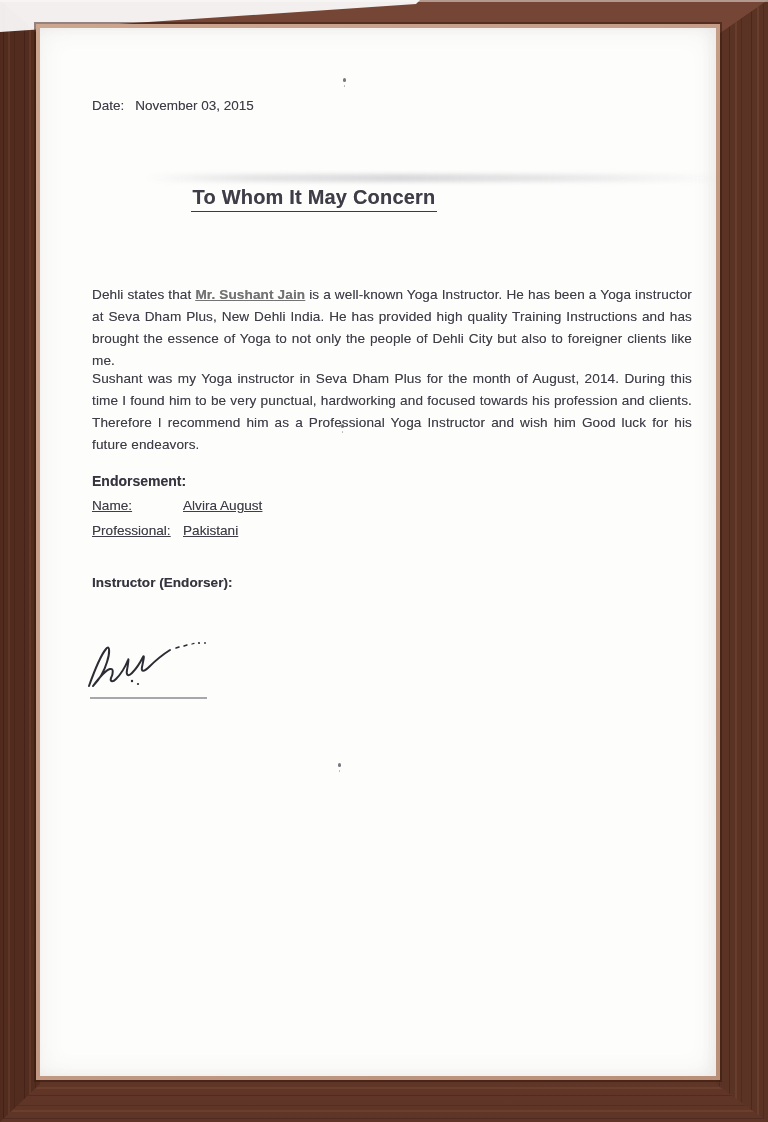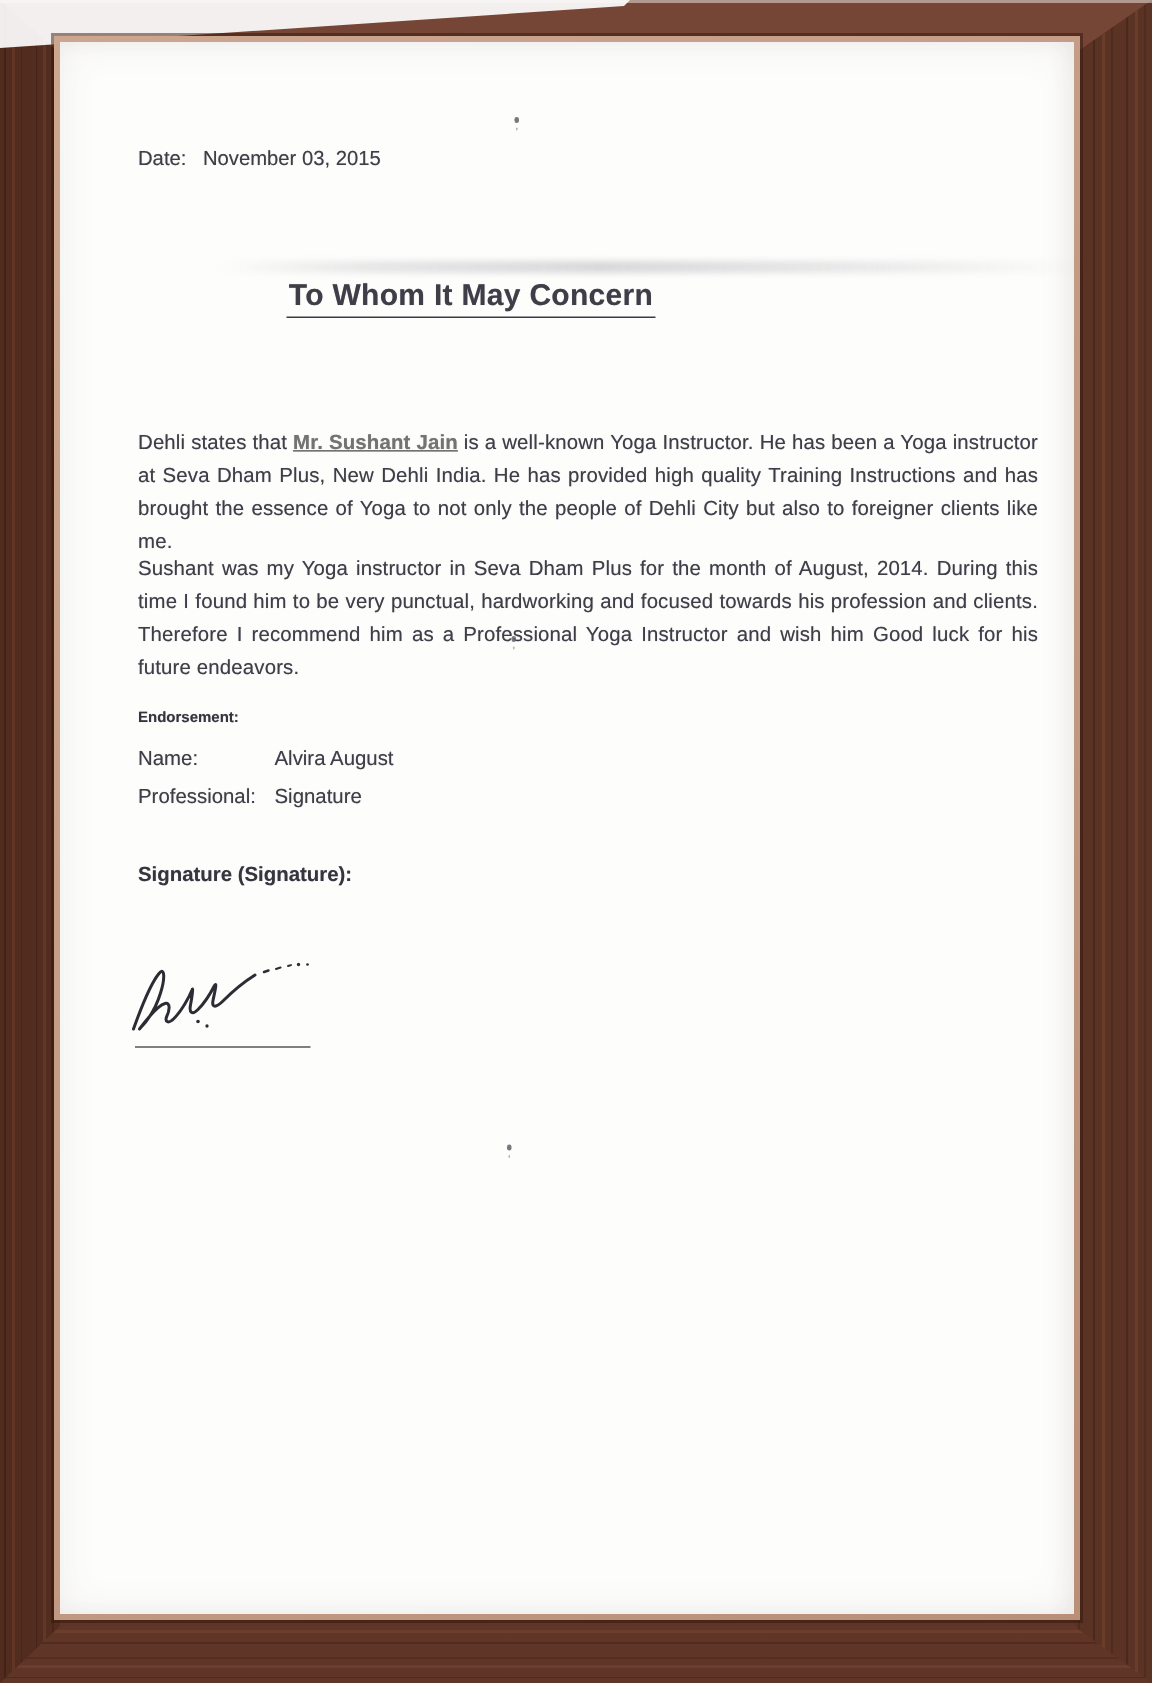--- a/index.html
+++ b/index.html
@@ -73,22 +73,22 @@
   .smudge{position:absolute;left:105px;top:146px;width:580px;height:8px;border-radius:4px;
     background:linear-gradient(90deg,transparent,rgba(168,166,172,.26) 18%,rgba(148,146,154,.35) 44%,rgba(168,166,172,.24) 72%,transparent);
     filter:blur(2px);}
   .title{position:absolute;left:0;top:158px;width:548px;text-align:center;font-size:20px;font-weight:600;letter-spacing:.2px;}
   .title span{display:inline-block;border-bottom:1.6px solid #3c3b45;padding:0 2px 2px 2px;}
   .para{position:absolute;left:52px;width:600px;font-size:13.6px;line-height:22px;
     text-align:justify;letter-spacing:.1px;}
   .para1{top:242px;}
   .para2{top:326px;}
   .name-em{font-weight:700;text-decoration:underline;color:#737373;}
-  .endorsement-head{position:absolute;left:52px;top:445px;font-size:10px;}
-  .kv{position:absolute;left:52px;font-size:13.6px;display:grid;grid-template-columns:91px auto;}
+  .endorsement-head{position:absolute;left:52px;top:445px;font-size:14px;}
+  .kv{position:absolute;left:52px;font-size:13.6px;display:grid;grid-template-columns:91px auto;text-decoration:underline;}
   .kv-name{top:470px;}
   .kv-nat{top:495px;}
   .sig-label{position:absolute;left:52px;top:547px;font-size:13.6px;}
   .sig-area{position:absolute;left:42px;top:600px;width:172px;height:78px;}
   .speck{position:absolute;width:3px;height:4px;border-radius:2px;background:rgba(96,96,104,.85);
     box-shadow:0 6px 0 -1px rgba(120,120,128,.55);}
   .speck1{left:303px;top:50px;}
   .speck2{left:301px;top:396px;}
   .speck3{left:298px;top:735px;}
 </style>
@@ -123,24 +123,24 @@
     <div class="speck speck2"></div>
 
     <div class="endorsement-head bold">Endorsement:</div>
 
     <div class="kv kv-name">
       <span>Name:</span>
       <span>Alvira August</span>
     </div>
     <div class="kv kv-nat">
       <span>Professional:</span>
-      <span>Signature</span>
+      <span>Pakistani</span>
     </div>
 
-    <div class="sig-label bold">Signature (Signature):</div>
+    <div class="sig-label bold">Instructor (Endorser):</div>
 
     <div class="sig-area">
       <svg width="172" height="78" viewBox="0 0 172 78">
         <g fill="none" stroke="#2c2c35" stroke-width="2" stroke-linecap="round" stroke-linejoin="round">
           <path d="M7,58 C12,44 19,27 24,21 C28,16 28,25 25,34 C22,44 16,53 11,58 C17,50 24,42 28,41 C32,40 31,46 29,50 C28,53 30,55 34,51 C39,46 44,37 46,32 C47,29 46,37 45,42 C44,47 46,49 50,45 C55,40 59,33 61,29 C63,26 61,34 60,39 C59,44 62,44 67,39 C73,33 80,27 88,22"></path>
           <path d="M94,20 l3,-1" stroke-width="1.6"></path>
           <path d="M102,18 l3,-1" stroke-width="1.4"></path>
           <path d="M110,16 l2,-0.6" stroke-width="1.3"></path>
         </g>
         <g fill="#2c2c35">

